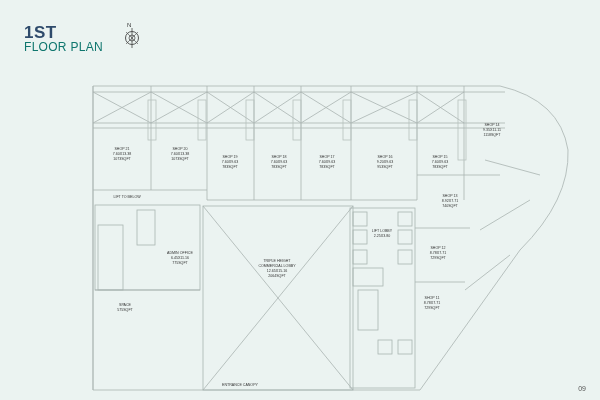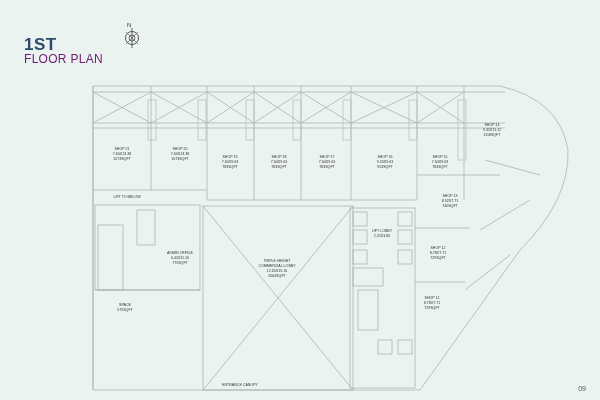--- a/index.html
+++ b/index.html
@@ -1,19 +1,19 @@
 <!DOCTYPE html>
 <html><head>
 <meta charset="utf-8">
 <style>
   html,body{margin:0;padding:0;}
   body{width:600px;height:400px;background:#ebf3f1;position:relative;overflow:hidden;font-family:"Liberation Sans",sans-serif;}
-  .title{position:absolute;left:24px;top:24px;color:#2e4a6b;margin-top:12px;}
+  .title{position:absolute;left:24px;top:24px;color:#2e4a6b;}
   .title .big{font-size:17px;font-weight:bold;line-height:17px;letter-spacing:0.5px;}
-  .title .small{font-size:12px;line-height:13px;color:#701a75;letter-spacing:0.3px;}
+  .title .small{font-size:12px;line-height:13px;color:#0f766e;letter-spacing:0.3px;}
   .compass{position:absolute;left:120px;top:20px;}
   .plan{position:absolute;left:0;top:0;}
   .page{position:absolute;right:14px;bottom:8px;font-size:7px;color:#555;}
   svg text{font-family:"Liberation Sans",sans-serif;fill:#333;}
 </style>
 </head>
 <body>
 
 <div class="title">
   <div class="big">1ST</div>

